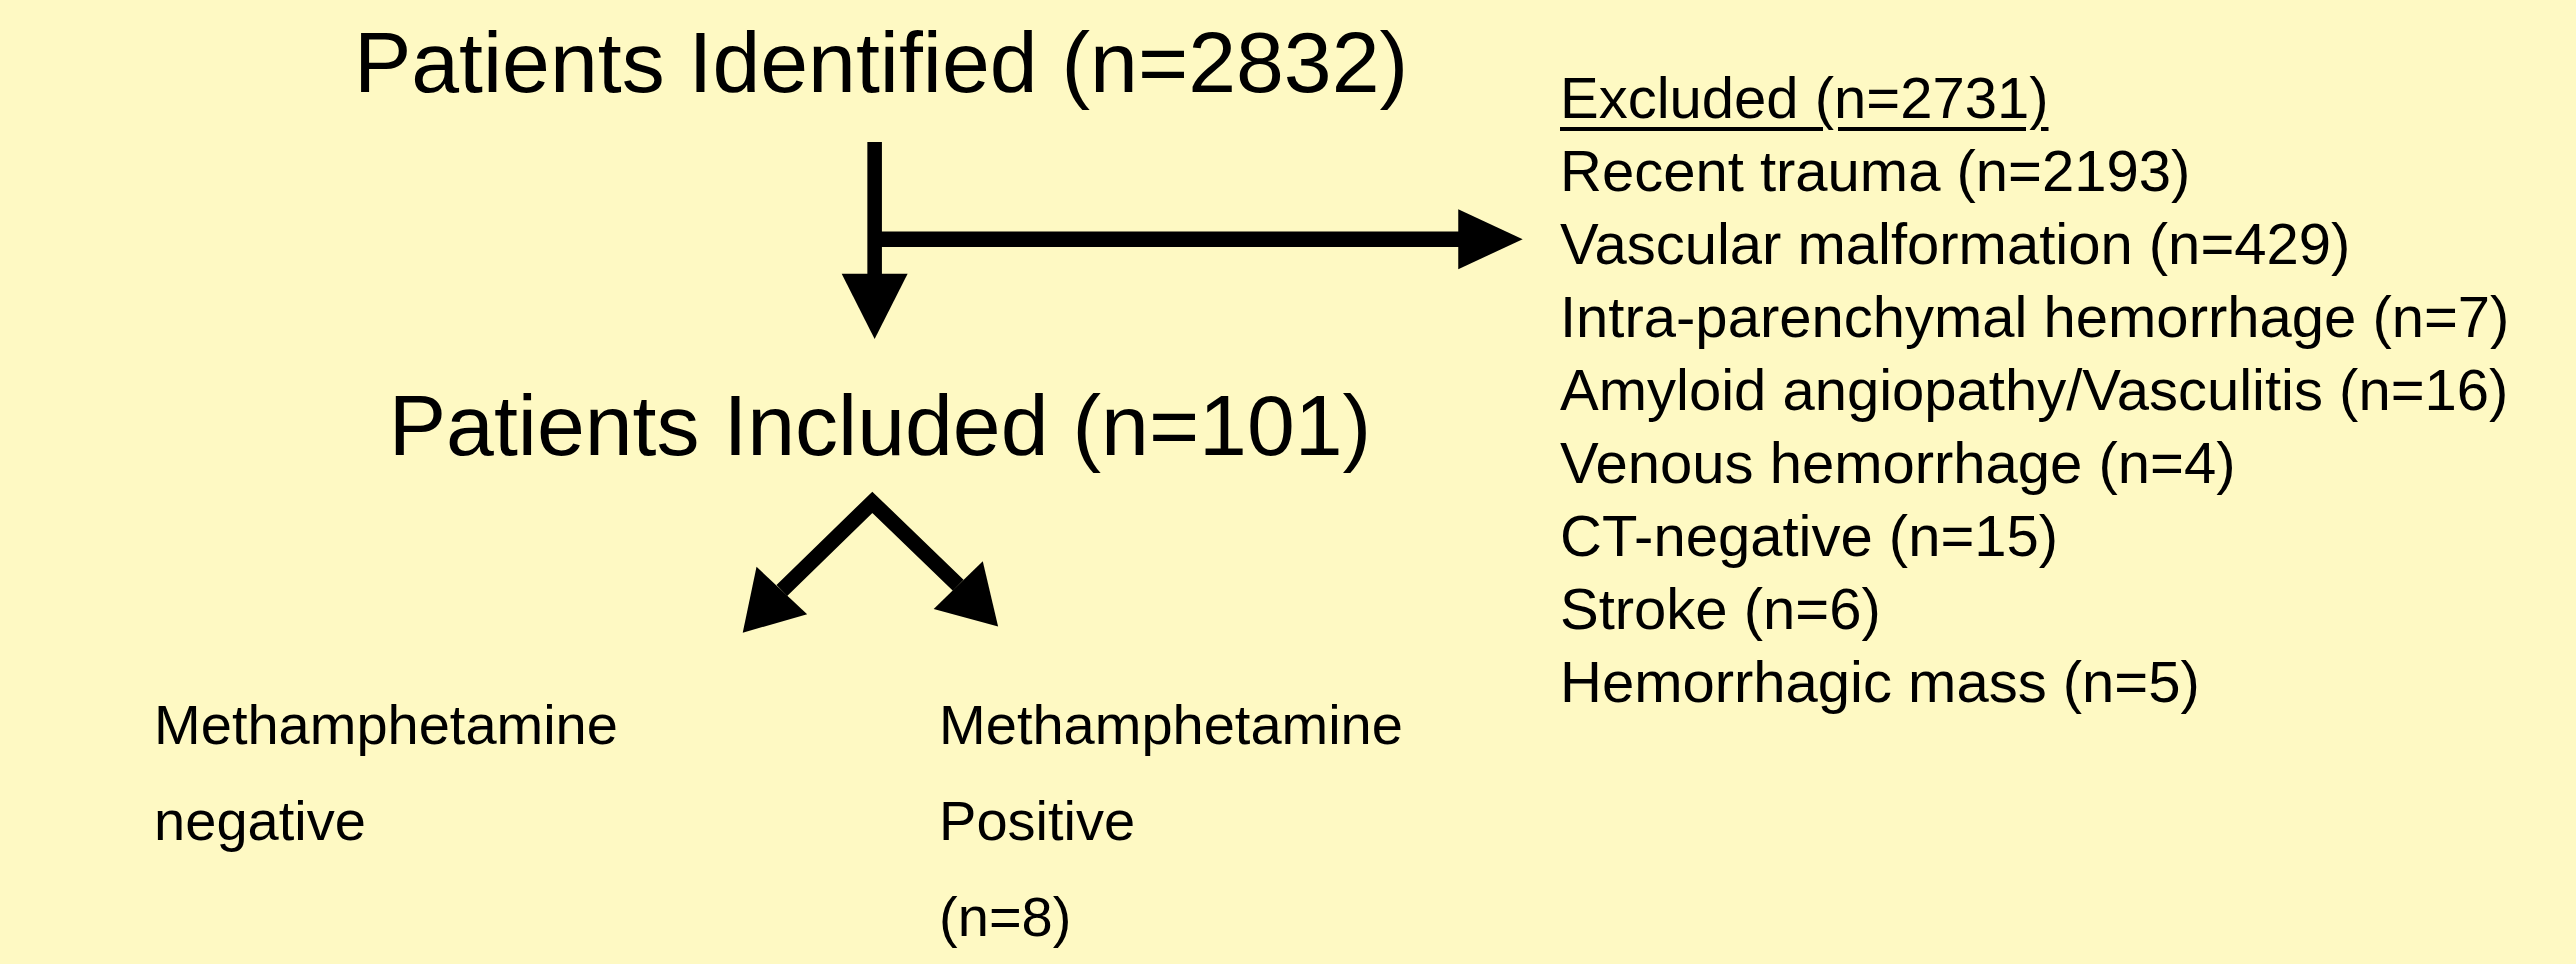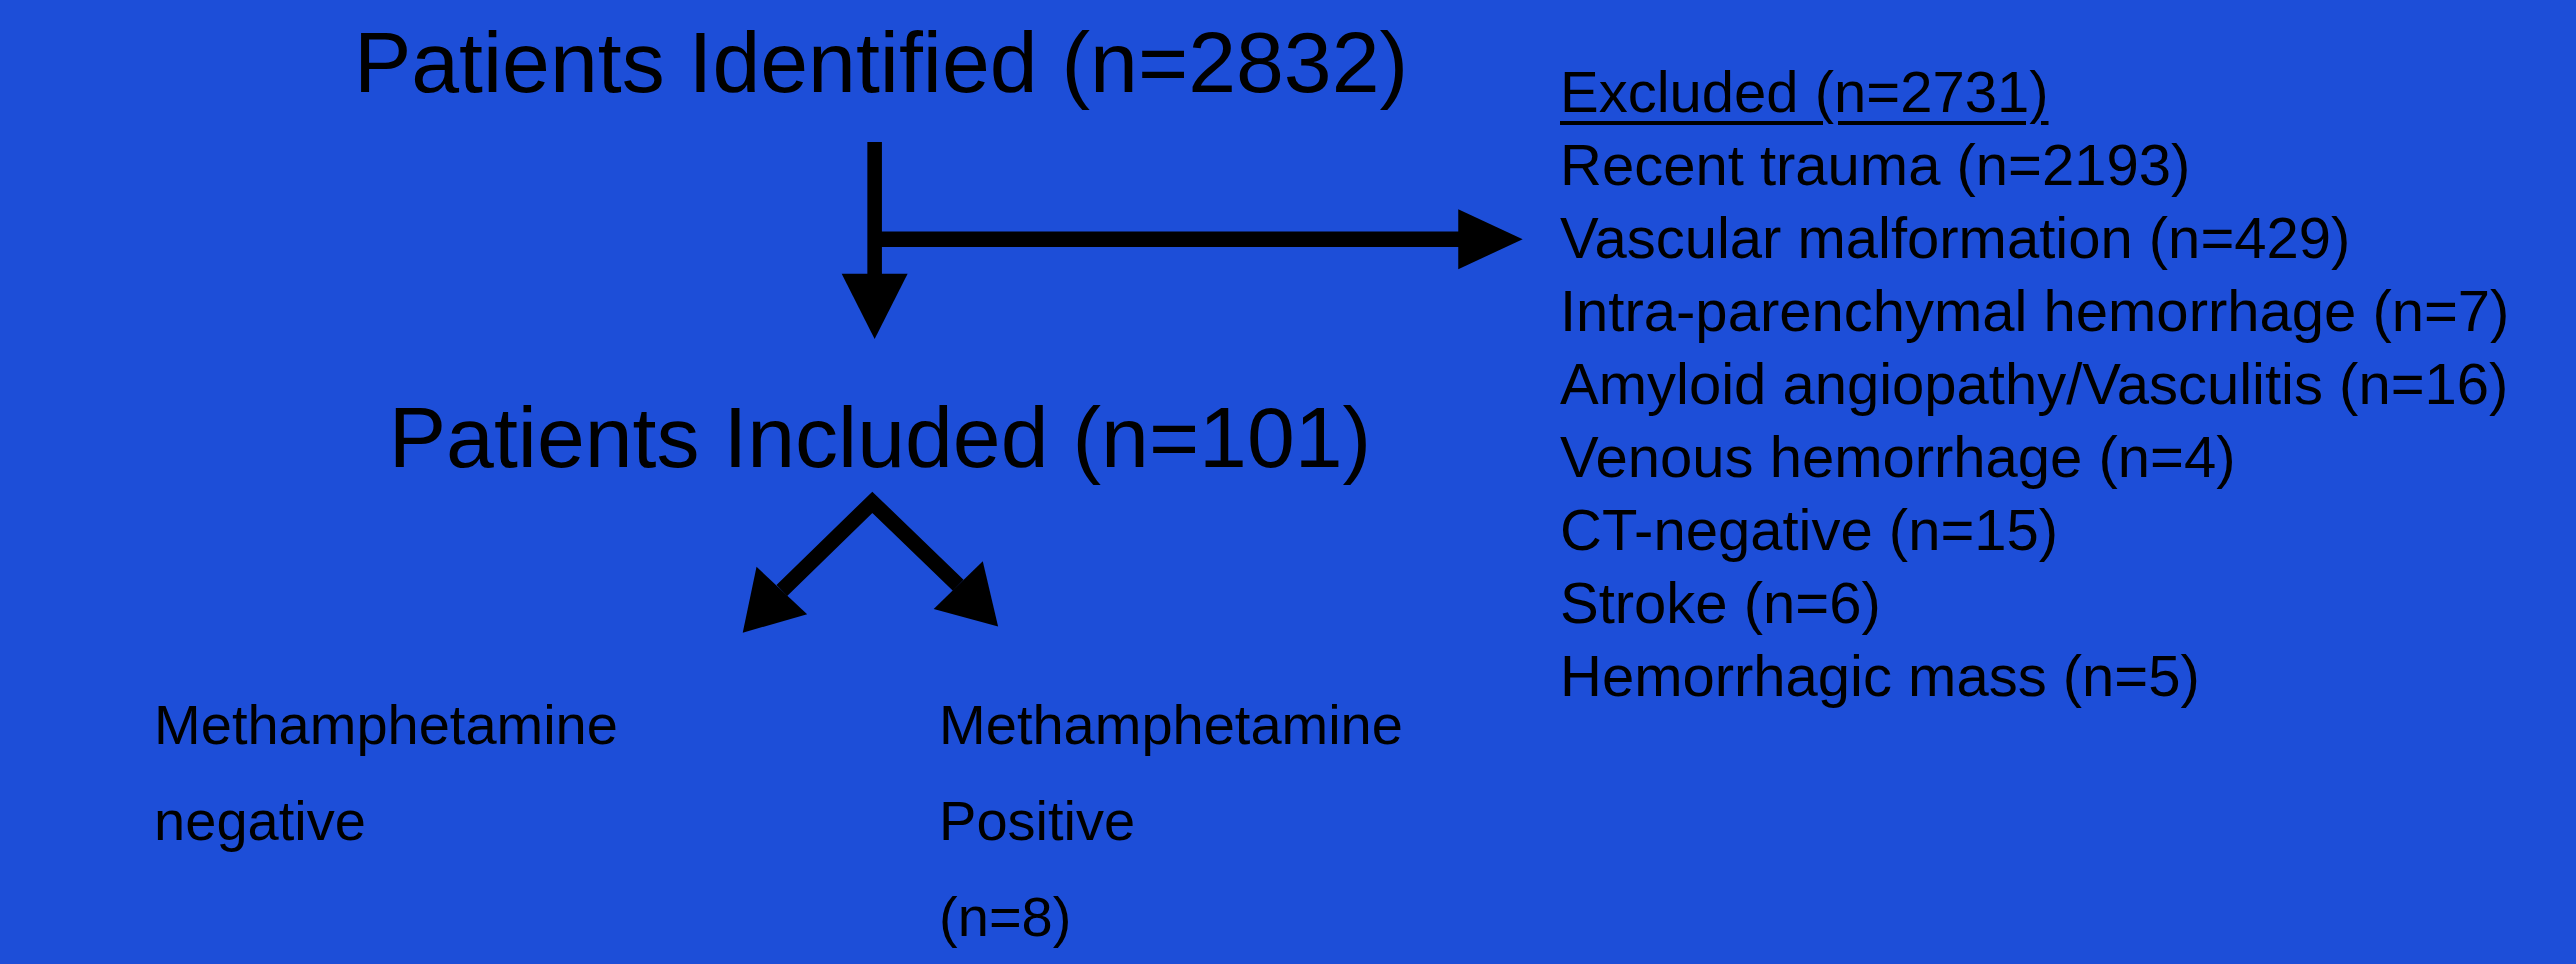--- a/index.html
+++ b/index.html
@@ -4,21 +4,21 @@
 <style>
   html, body {
     margin: 0;
     padding: 0;
     background: #ffffff;
   }
   .canvas {
     position: relative;
     width: 2576px;
     height: 964px;
-    background: #1d4ed8;
+    background: #fef9c3;
     color: #000000;
     font-family: "Liberation Sans", sans-serif;
     overflow: hidden;
   }
   .arrows {
     position: absolute;
     left: 0;
     top: 0;
     width: 2576px;
     height: 964px;
@@ -33,36 +33,36 @@
   }
   .node {
     position: absolute;
     transform: translateX(-50%);
     font-size: 86px;
     line-height: 1.2;
     white-space: nowrap;
     text-align: center;
   }
   .node-identified { left: 881px; top: 10.7px; }
-  .node-included  { left: 880px; top: 374px; margin-top: 12px; }
+  .node-included  { left: 880px; top: 374px; }
   .outcome {
     position: absolute;
     transform: translateX(-50%);
     font-size: 56px;
     line-height: 96px;
     text-align: left;
     white-space: nowrap;
     margin-top: 16px;
   }
   .outcome-negative { left: 386px;  top: 661px; }
   .outcome-positive { left: 1171px; top: 661px; }
   .excluded {
     position: absolute;
     left: 1560px;
-    top: 55px;
+    top: 61px;
     font-size: 58px;
     line-height: 73px;
     white-space: nowrap;
     text-align: left;
   }
   .excluded-heading {
     text-decoration: underline;
     text-decoration-thickness: 3.8px;
     text-underline-offset: 9.2px;
   }

